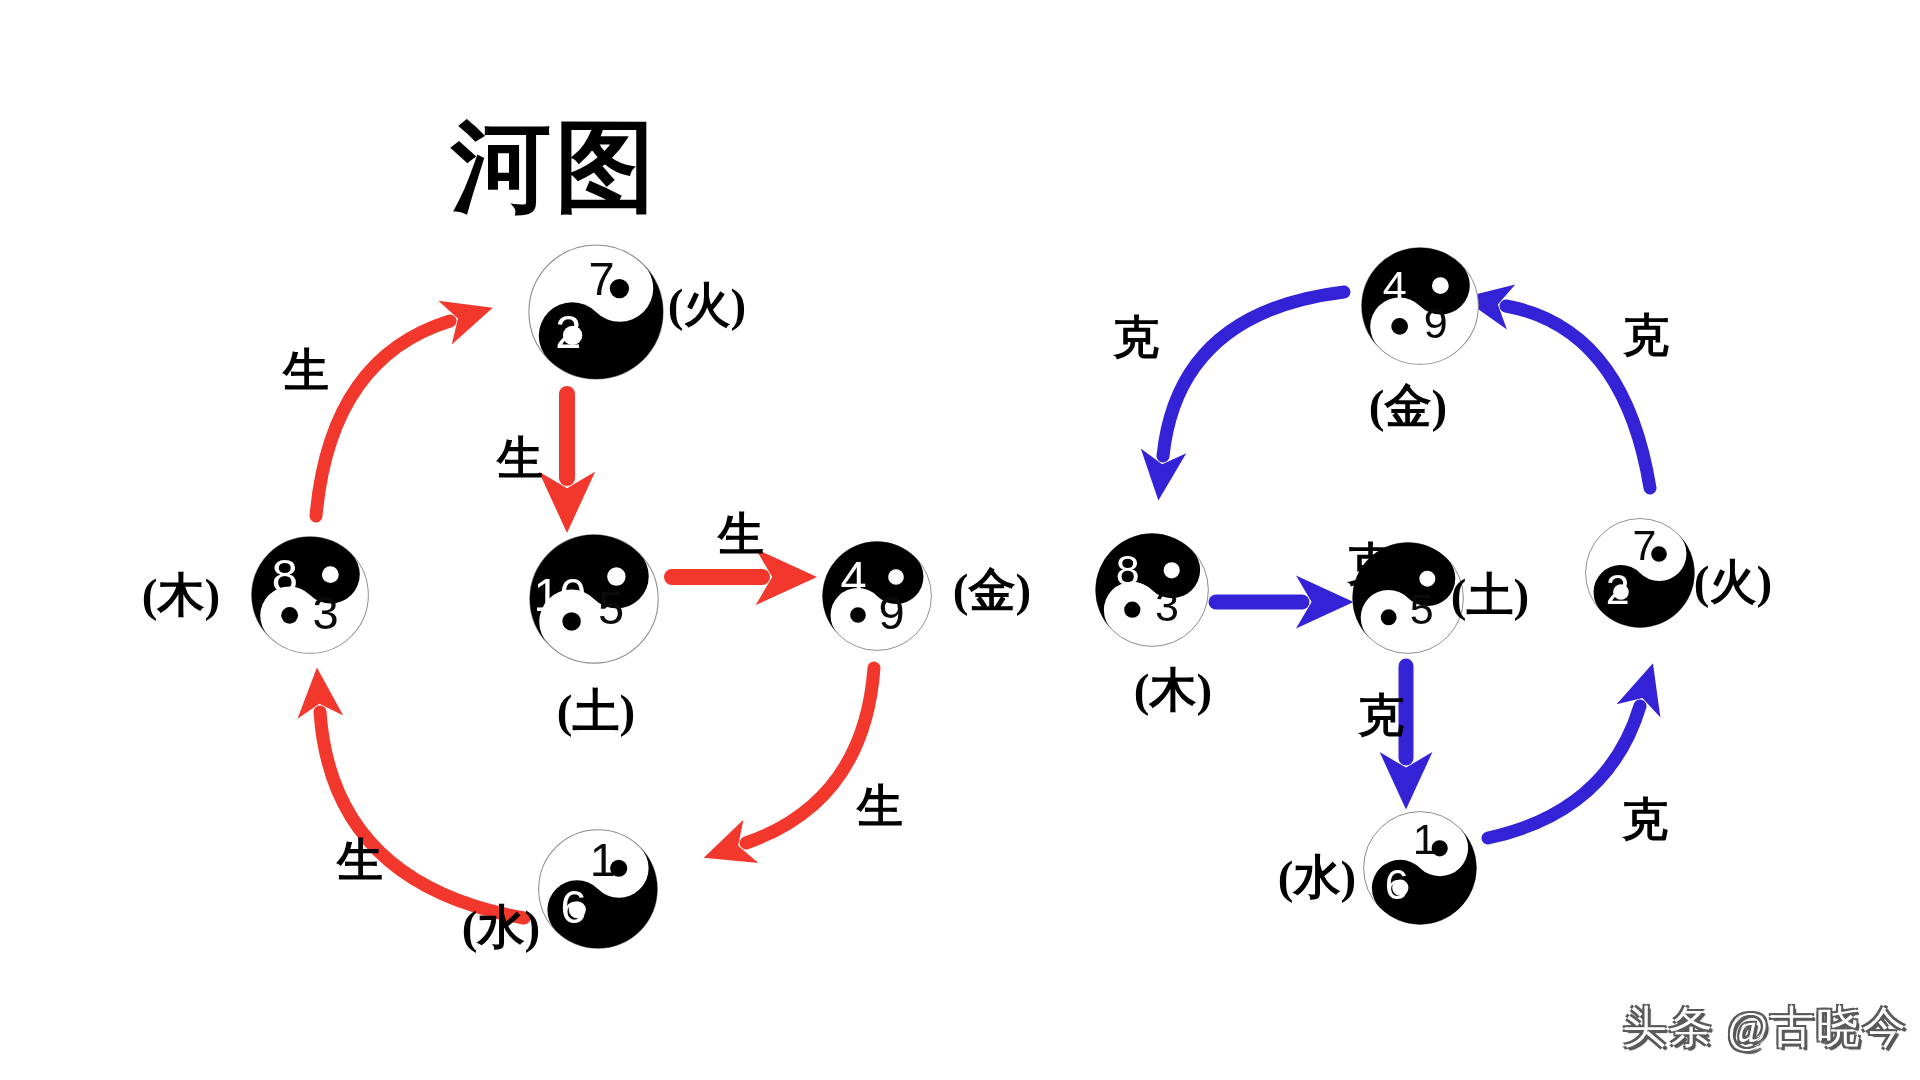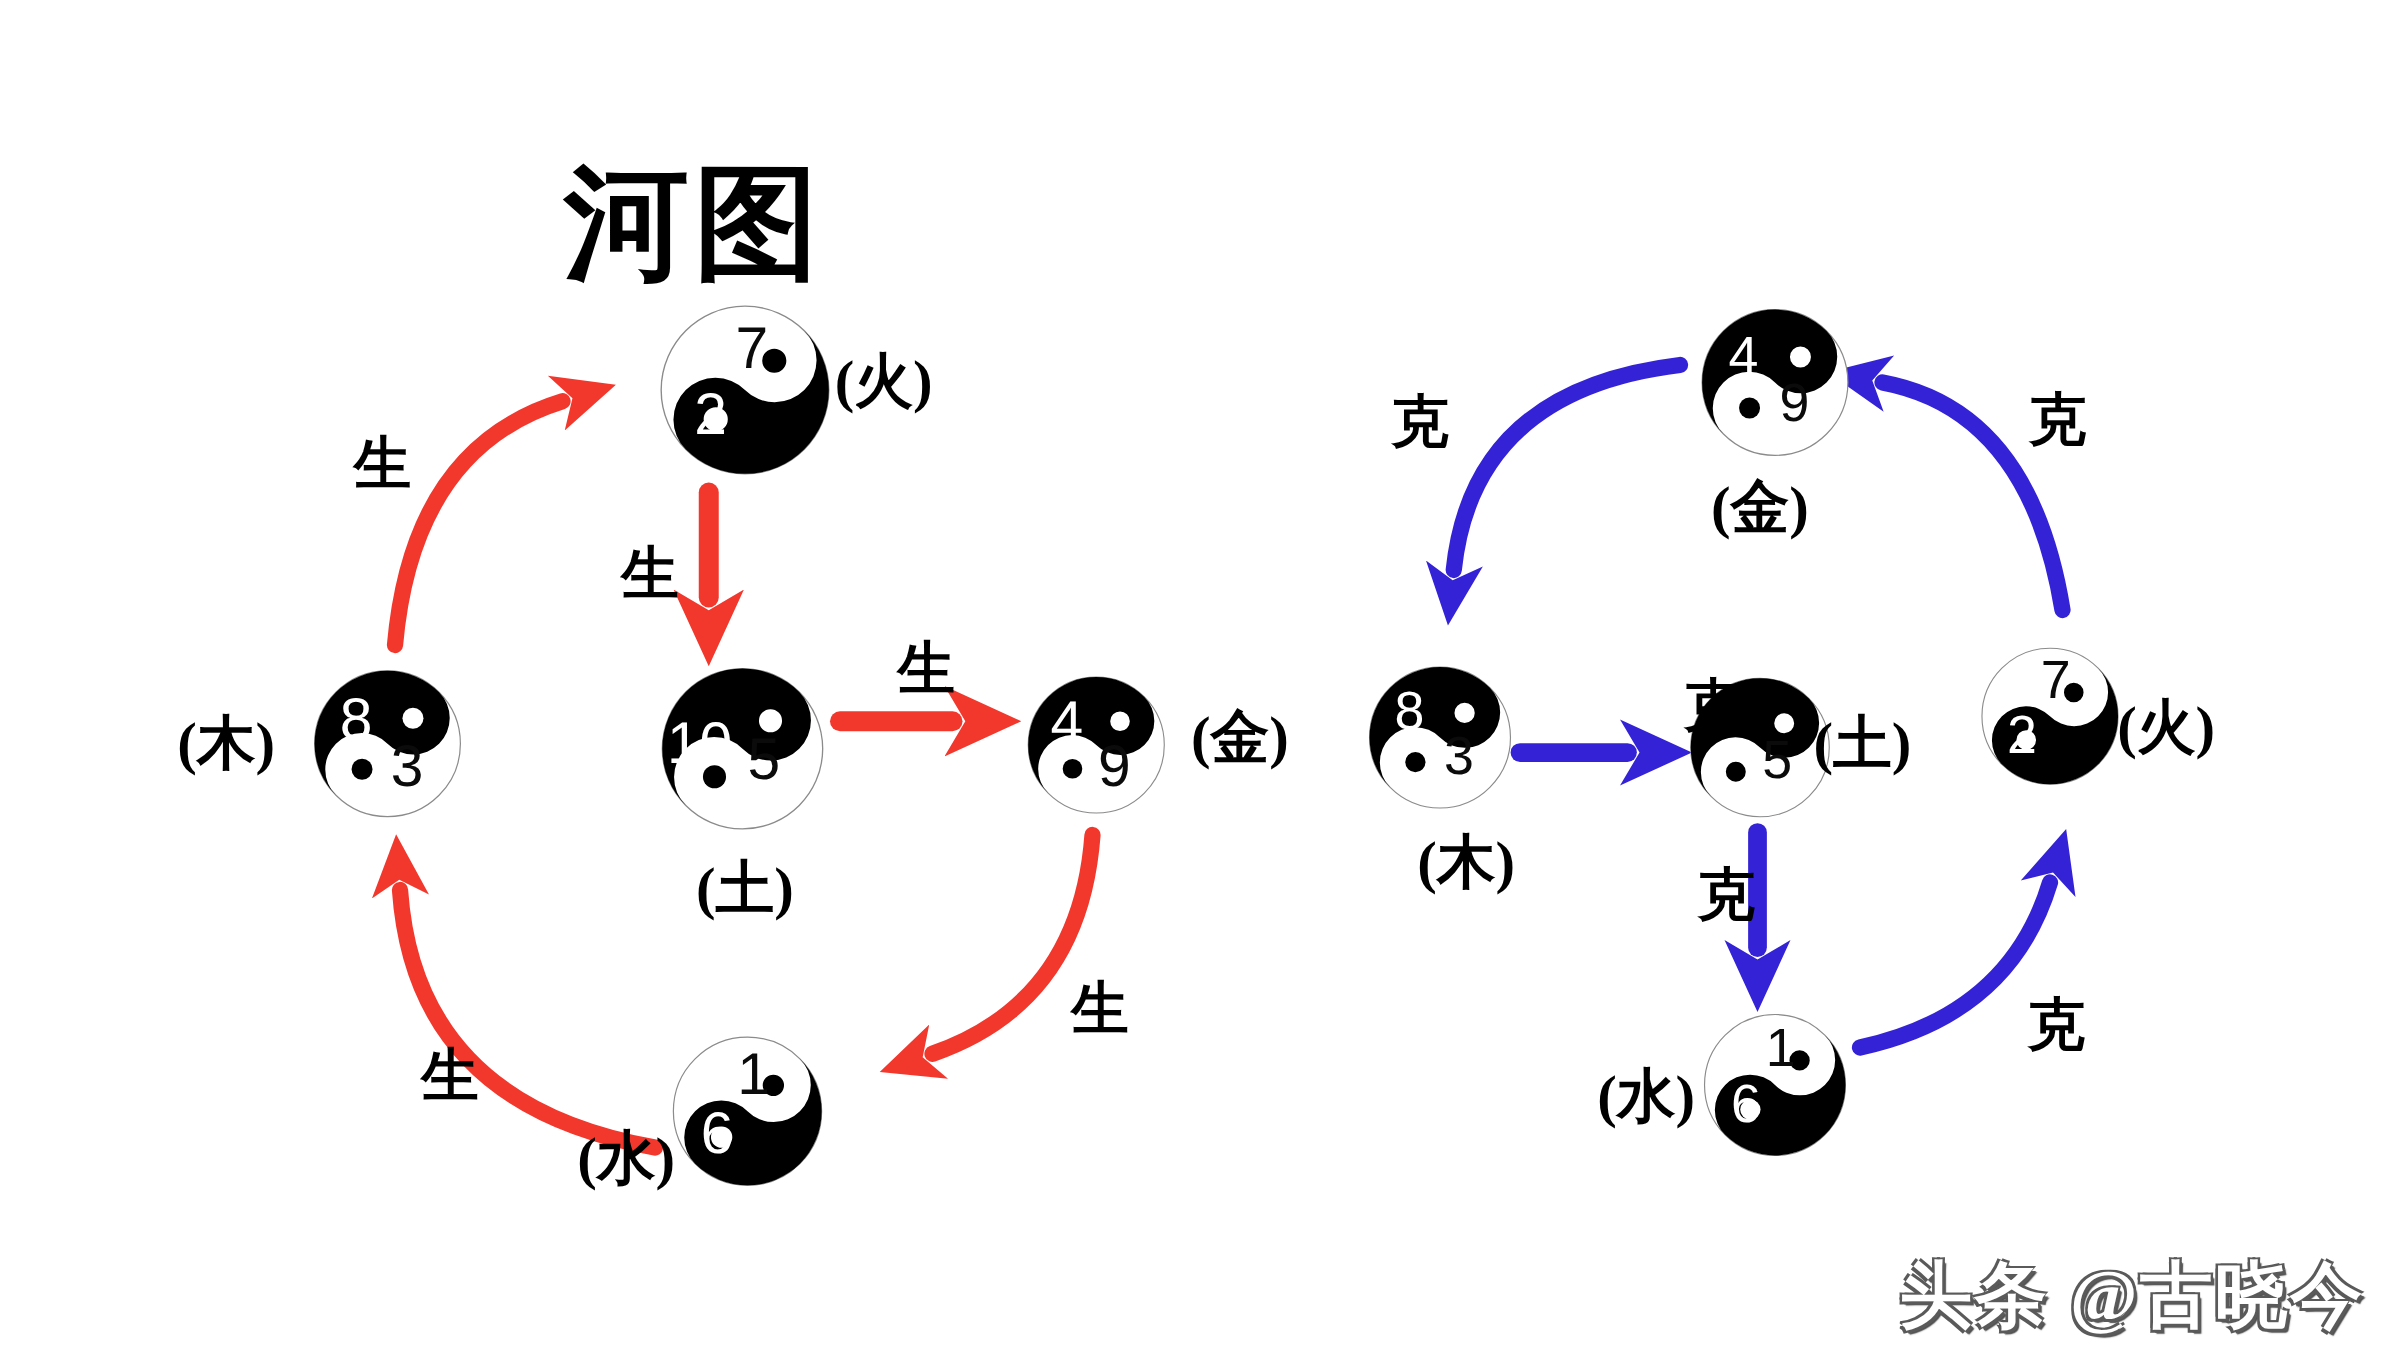--- a/index.html
+++ b/index.html
@@ -26,22 +26,22 @@
   .pos-e2{left:63%;top:56%;}   
   .pos-c2{left:62%;top:60%;}   
   .pos-b1{left:54%;top:25%;}   
   .pos-b2{left:30%;top:64%;}   
   
   .elem-label{position:absolute;transform:translate(-50%,-50%);
     font-size:47px;font-weight:700;color:#000;white-space:nowrap;}
   .cycle-label{position:absolute;transform:translate(-50%,-50%);
     font-size:46px;font-weight:700;color:#000;}
   
-  #watermark{position:absolute;right:28px;top:998px;
-    font-size:58px;font-weight:700;letter-spacing:2px;color:#ffffff;white-space:nowrap;
+  #watermark{position:absolute;right:12px;top:998px;
+    font-size:44px;font-weight:400;letter-spacing:2px;color:#ffffff;white-space:nowrap;
     text-shadow:-2px -2px 0 #5a5a5a,2px -2px 0 #5a5a5a,-2px 2px 0 #5a5a5a,
                  2px 2px 0 #5a5a5a,3px 3px 1px #4a4a4a;}
 </style>
 </head>
 <body>
 
 <div id="canvas">
 
   <svg id="arrow-layer" viewBox="0 0 1920 1080" xmlns="http://www.w3.org/2000/svg">
     <defs>
@@ -63,21 +63,21 @@
 
     <g fill="none" stroke-linecap="round">
       <path d="M 1344,292 Q 1178,312 1163,456" stroke-width="13" marker-end="url(#head-ke)" stroke="#3423d6"></path>
       <path d="M 1216,602 L 1302,602" stroke-width="15" marker-end="url(#head-ke)" stroke="#3423d6"></path>
       <path d="M 1406,666 L 1406,758" stroke-width="15" marker-end="url(#head-ke)" stroke="#3423d6"></path>
       <path d="M 1488,838 Q 1608,812 1640,706" stroke-width="13" marker-end="url(#head-ke)" stroke="#3423d6"></path>
       <path d="M 1650,488 Q 1624,328 1506,306" stroke-width="13" marker-end="url(#head-ke)" stroke="#3423d6"></path>
     </g>
   </svg>
 
-  <div class="diagram-title" style="left:555px;top:180px">河图</div>
+  <div class="diagram-title" style="left:555px;top:168px">河图</div>
 
   <div class="node" style="left:596px;top:312px;width:138px;height:138px">
     <svg viewBox="0 0 100 100">
       <g transform="rotate(225 50 50)">
         <circle cx="50" cy="50" r="48.6" fill="#ffffff" stroke="#8b8b8b" stroke-width="0.8"></circle>
         <path d="M50,1.4 A48.6,48.6 0 0 0 50,98.6 A24.3,24.3 0 0 1 50,50 A24.3,24.3 0 0 0 50,1.4 Z" fill="#000000"></path>
         <circle cx="50" cy="26" r="7" fill="#ffffff"></circle>
         <circle cx="50" cy="74" r="7" fill="#000000"></circle>
       </g>
     </svg>

